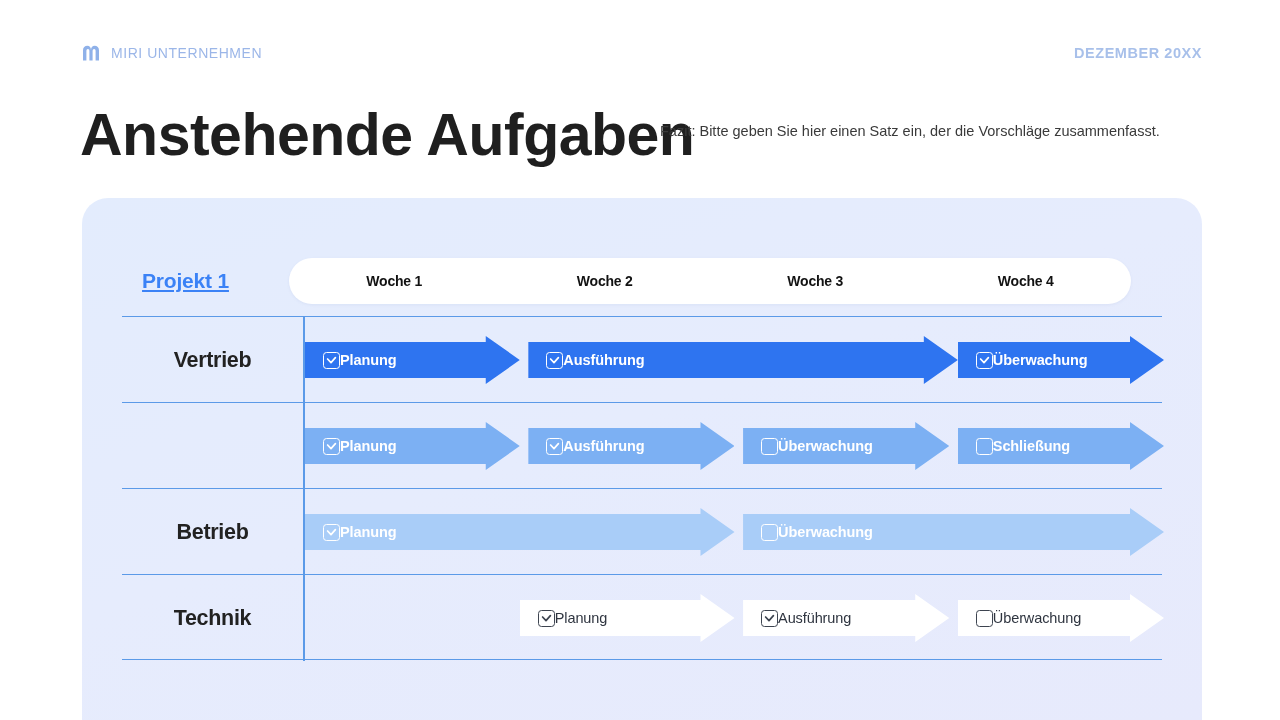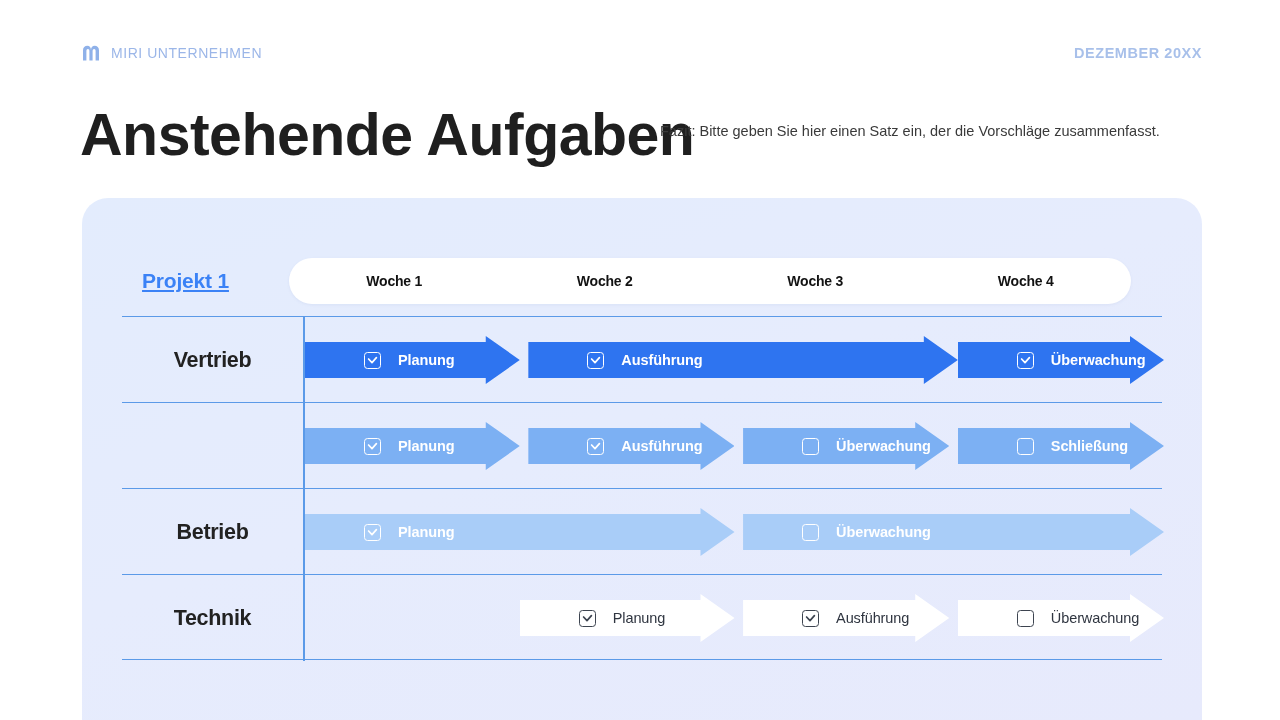--- a/index.html
+++ b/index.html
@@ -200,25 +200,24 @@
     -webkit-clip-path: polygon(0 12.5%, calc(100% - 34px) 12.5%, calc(100% - 34px) 0,
                                100% 50%, calc(100% - 34px) 100%, calc(100% - 34px) 87.5%, 0 87.5%);
     clip-path: polygon(0 12.5%, calc(100% - 34px) 12.5%, calc(100% - 34px) 0,
                        100% 50%, calc(100% - 34px) 100%, calc(100% - 34px) 87.5%, 0 87.5%);
   }
 
   .task-content {
     position: relative;
     display: flex;
     align-items: center;
-    gap: 17px;
+    gap: 0;
     padding-left: 18px;
     z-index: 2;
     white-space: nowrap;
-    margin-left: 41px;
   }
 
   .cbox {
     width: 17px;
     height: 17px;
     border-radius: 3.5px;
     border: 1.7px solid currentColor;
     display: inline-flex;
     align-items: center;
     justify-content: center;

